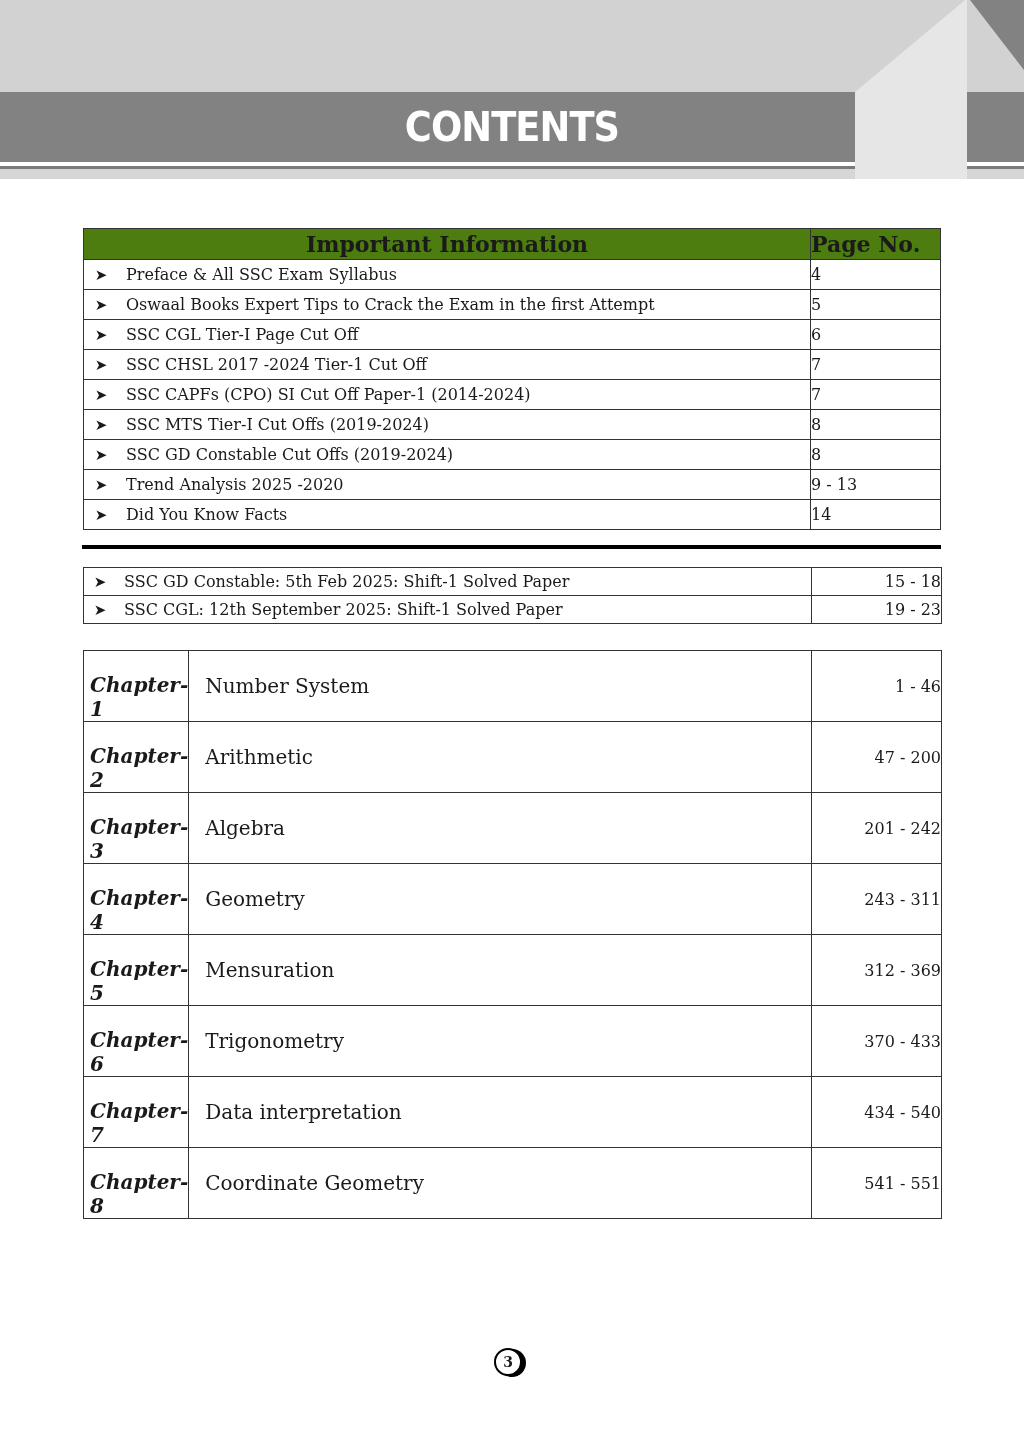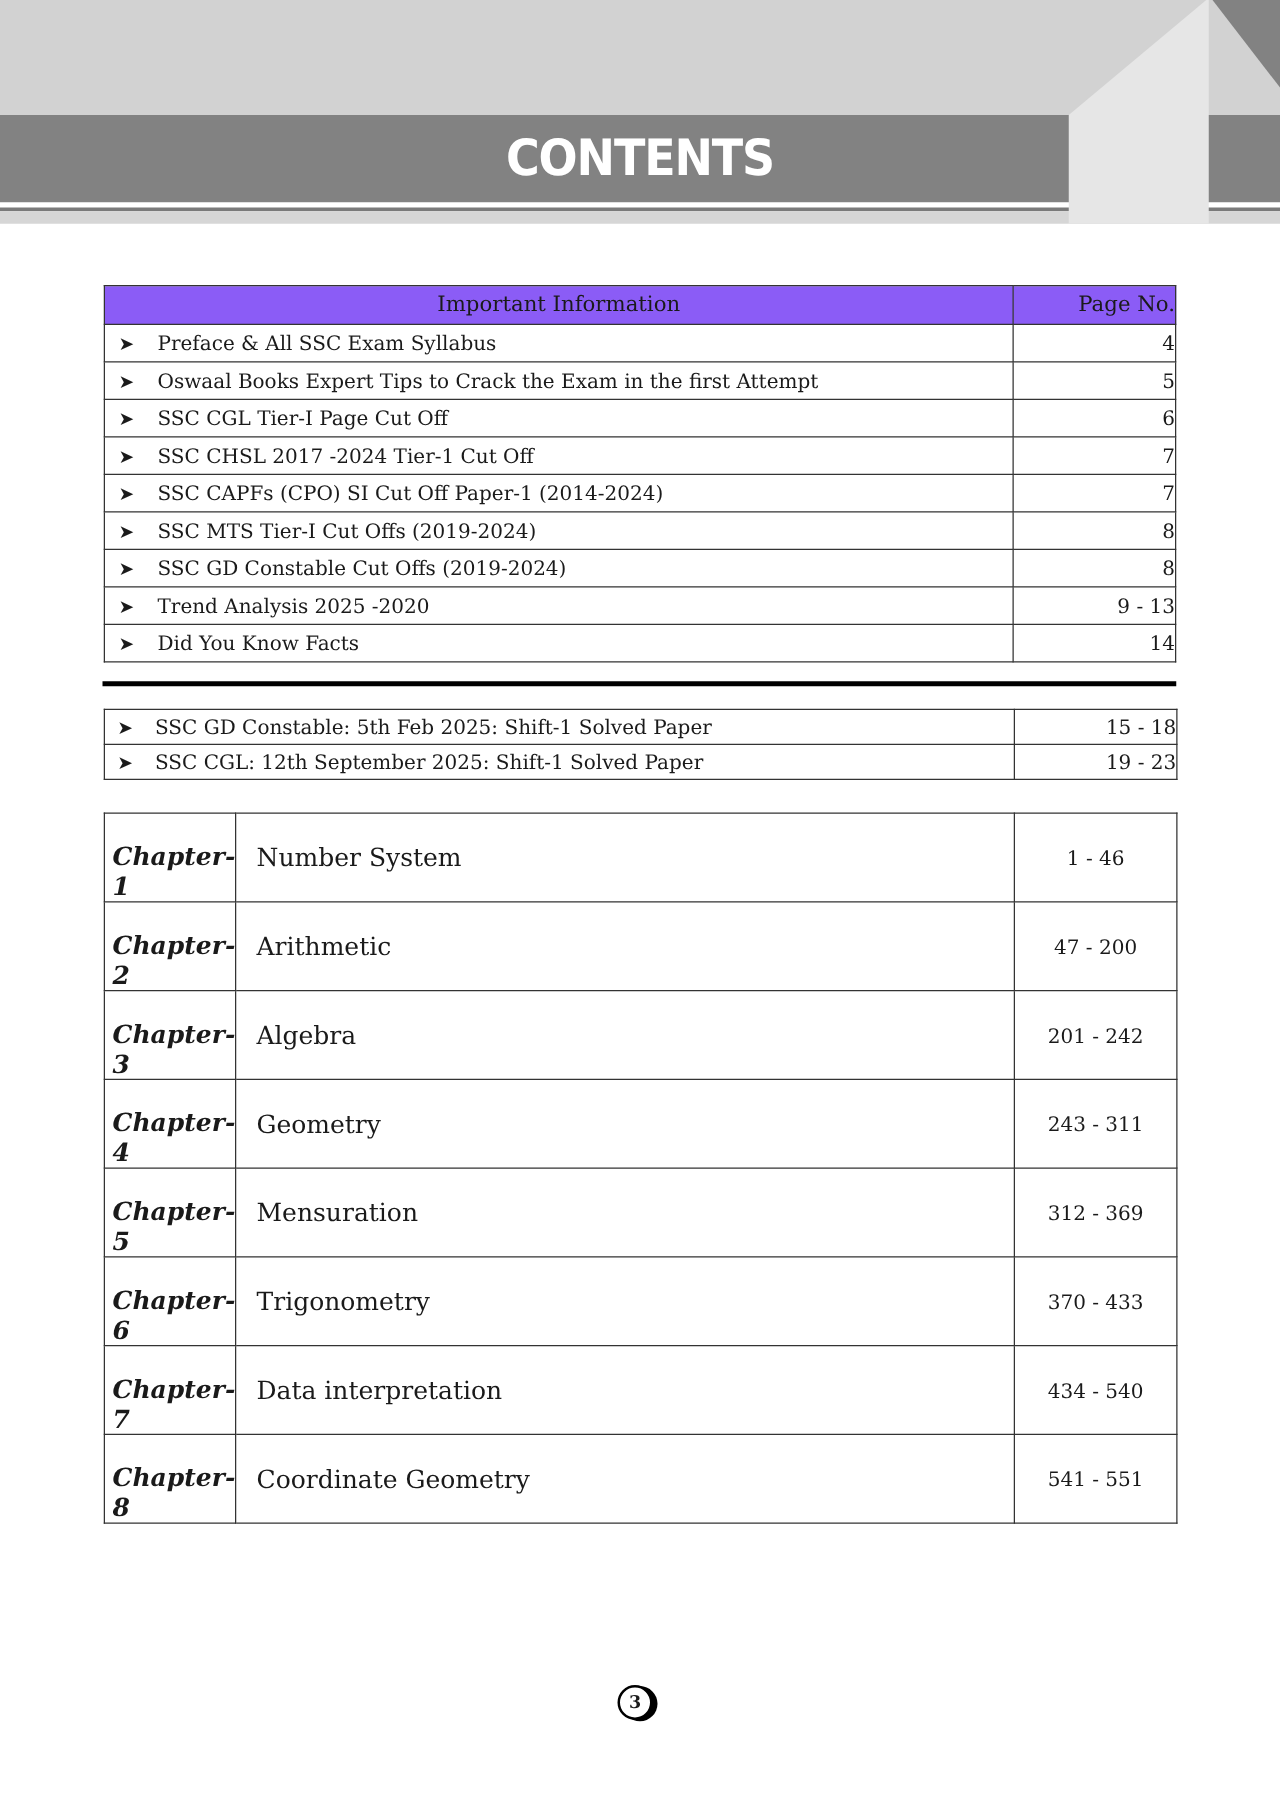--- a/index.html
+++ b/index.html
@@ -22,40 +22,40 @@
     font-weight: bold; font-size: 40px; color: #ffffff; letter-spacing: -1px;
     transform: scaleX(0.92);
   }
   .hdr-deco { position: absolute; left: 0; top: 0; width: 1024px; height: 180px; }
 
   
   table { border-collapse: collapse; position: absolute; }
   td, th { border: 1.5px solid #333333; padding: 0; }
 
   .info { left: 83px; top: 228px; width: 858px; }
-  .info th { background: #8b5cf6; font-weight: normal; font-size: 17px; height: 30px; text-align: center; }
+  .info th { background: #4d7c0f; font-weight: bold; font-size: 22px; height: 30px; text-align: center; }
   .info td { height: 29px; font-size: 16px; }
-  .info .page { width: 129px; text-align: right; }
+  .info .page { width: 129px; text-align: left; }
 
   .solved { left: 83px; top: 567px; width: 859px; }
   .solved td { height: 27px; font-size: 16px; }
   .solved .page { width: 129px; text-align: right; }
 
   .item { display: flex; align-items: center; }
   .arrow { width: 34px; text-align: center; font-size: 15px; font-family: "DejaVu Sans", sans-serif; }
   .solved .arrow { width: 32px; }
   .label { padding-left: 8px; }
 
   .divider { position: absolute; left: 82px; top: 545px; width: 859px; height: 4px; background: #000000; }
 
   .chapters { left: 83px; top: 650px; width: 859px; }
   .chapters td { height: 41px; }
   .chapters .ch-num { width: 96px; font-weight: bold; font-size: 20px; padding-left: 6px; vertical-align: top; padding-top: 22px; font-style: italic; }
   .chapters .ch-title { font-size: 20px; padding-left: 16px; }
-  .chapters .page { width: 129px; text-align: center; font-size: 16px; }
+  .chapters .page { width: 129px; text-align: right; font-size: 16px; }
 
   
   .pg-badge { position: absolute; left: 494px; top: 1348px; width: 34px; height: 30px; }
   .pg-shadow { position: absolute; left: 4px; top: 1px; width: 28px; height: 28px; border-radius: 50%; background: #000; }
   .pg-circle {
     position: absolute; left: 0; top: 0; width: 24px; height: 24px; border-radius: 50%;
     background: #fff; border: 2px solid #000;
     display: flex; align-items: center; justify-content: center;
     font-weight: bold; font-size: 14px;
   }

